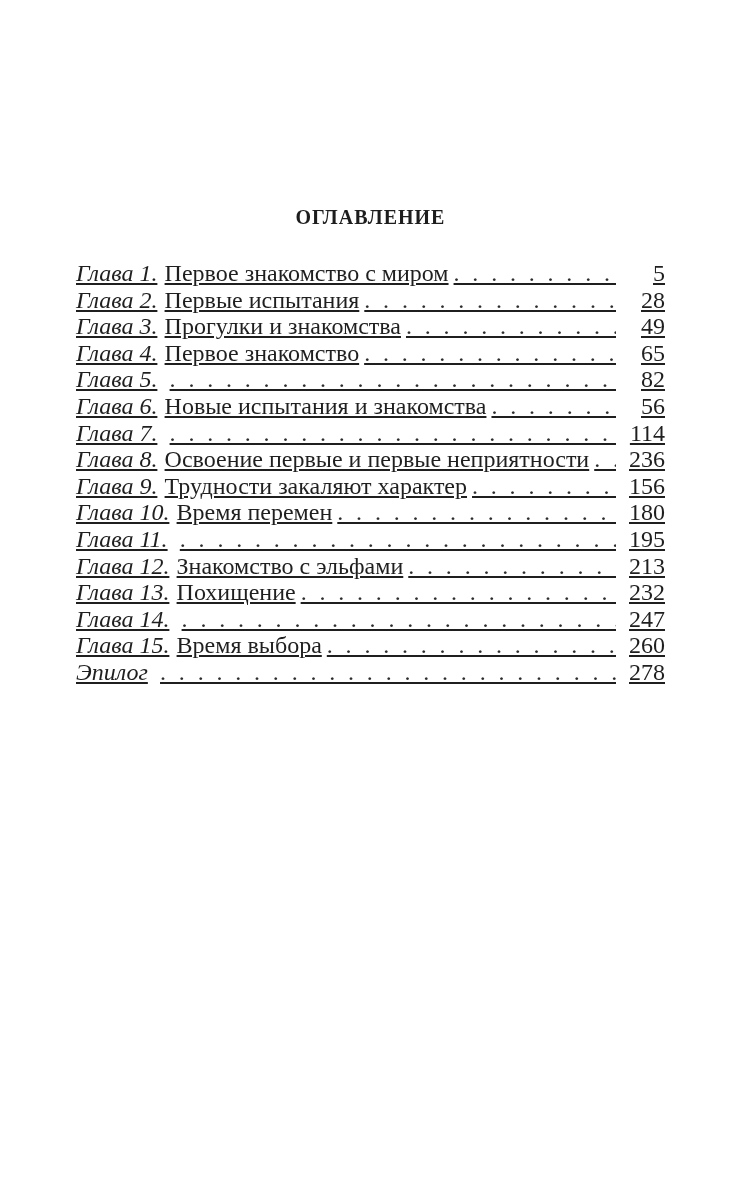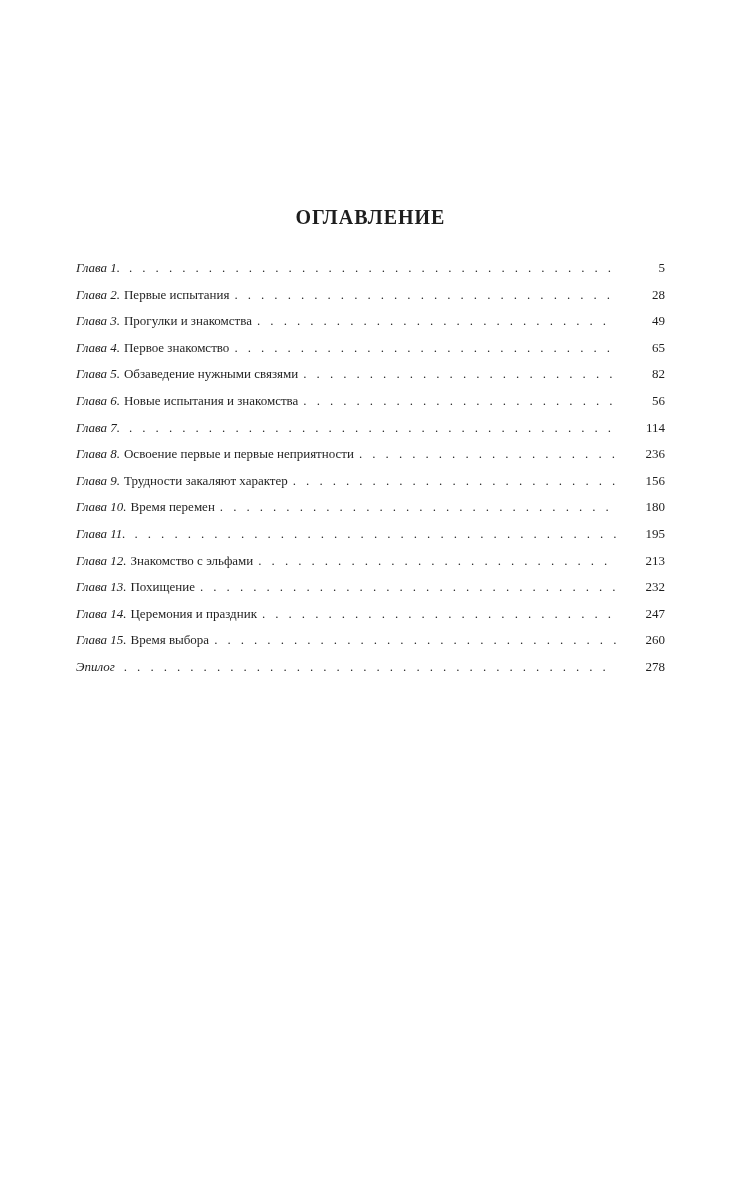--- a/index.html
+++ b/index.html
@@ -29,22 +29,23 @@
     letter-spacing: 1px;
     color: #1d1d1d;
   }
   .toc-list {
     width: 100%;
   }
   .toc-row {
     display: flex;
     align-items: baseline;
     height: 26.6px;
-    font-size: 13px;
+    font-size: 24px;
     white-space: nowrap;
+    text-decoration: underline;
   }
   .chapter-label {
     font-style: italic;
     margin-right: 0.3em;
     flex: 0 0 auto;
   }
   .chapter-title {
     flex: 0 0 auto;
   }
   .dot-leader {
@@ -64,20 +65,21 @@
   }
 </style>
 </head>
 <body>
 
 <div class="page">
   <h1 class="toc-title">ОГЛАВЛЕНИЕ</h1>
   <div class="toc-list">
   <div class="toc-row">
     <span class="chapter-label">Глава 1.</span>
+    <span class="chapter-title">Первое знакомство с миром</span>
     <span class="dot-leader">. . . . . . . . . . . . . . . . . . . . . . . . . . . . . . . . . . . . . . . . . . . . . . . . . . . . . . . . . . . . </span>
     <span class="page-num">5</span>
   </div>
 
   <div class="toc-row">
     <span class="chapter-label">Глава 2.</span>
     <span class="chapter-title">Первые испытания</span>
     <span class="dot-leader">. . . . . . . . . . . . . . . . . . . . . . . . . . . . . . . . . . . . . . . . . . . . . . . . . . . . . . . . . . . . </span>
     <span class="page-num">28</span>
   </div>
@@ -91,21 +93,20 @@
 
   <div class="toc-row">
     <span class="chapter-label">Глава 4.</span>
     <span class="chapter-title">Первое знакомство</span>
     <span class="dot-leader">. . . . . . . . . . . . . . . . . . . . . . . . . . . . . . . . . . . . . . . . . . . . . . . . . . . . . . . . . . . . </span>
     <span class="page-num">65</span>
   </div>
 
   <div class="toc-row">
     <span class="chapter-label">Глава 5.</span>
-    <span class="chapter-title">Обзаведение нужными связями</span>
     <span class="dot-leader">. . . . . . . . . . . . . . . . . . . . . . . . . . . . . . . . . . . . . . . . . . . . . . . . . . . . . . . . . . . . </span>
     <span class="page-num">82</span>
   </div>
 
   <div class="toc-row">
     <span class="chapter-label">Глава 6.</span>
     <span class="chapter-title">Новые испытания и знакомства</span>
     <span class="dot-leader">. . . . . . . . . . . . . . . . . . . . . . . . . . . . . . . . . . . . . . . . . . . . . . . . . . . . . . . . . . . . </span>
     <span class="page-num">56</span>
   </div>
@@ -152,21 +153,20 @@
 
   <div class="toc-row">
     <span class="chapter-label">Глава 13.</span>
     <span class="chapter-title">Похищение</span>
     <span class="dot-leader">. . . . . . . . . . . . . . . . . . . . . . . . . . . . . . . . . . . . . . . . . . . . . . . . . . . . . . . . . . . . </span>
     <span class="page-num">232</span>
   </div>
 
   <div class="toc-row">
     <span class="chapter-label">Глава 14.</span>
-    <span class="chapter-title">Церемония и праздник</span>
     <span class="dot-leader">. . . . . . . . . . . . . . . . . . . . . . . . . . . . . . . . . . . . . . . . . . . . . . . . . . . . . . . . . . . . </span>
     <span class="page-num">247</span>
   </div>
 
   <div class="toc-row">
     <span class="chapter-label">Глава 15.</span>
     <span class="chapter-title">Время выбора</span>
     <span class="dot-leader">. . . . . . . . . . . . . . . . . . . . . . . . . . . . . . . . . . . . . . . . . . . . . . . . . . . . . . . . . . . . </span>
     <span class="page-num">260</span>
   </div>

